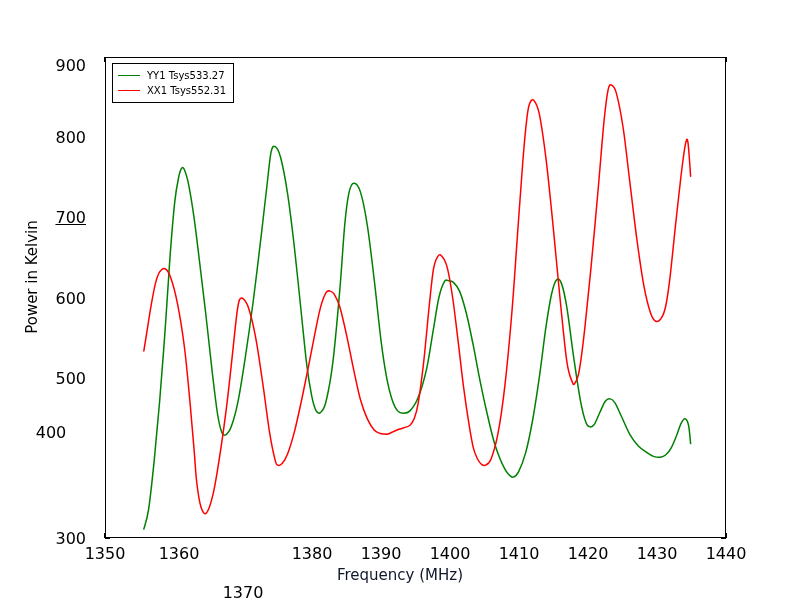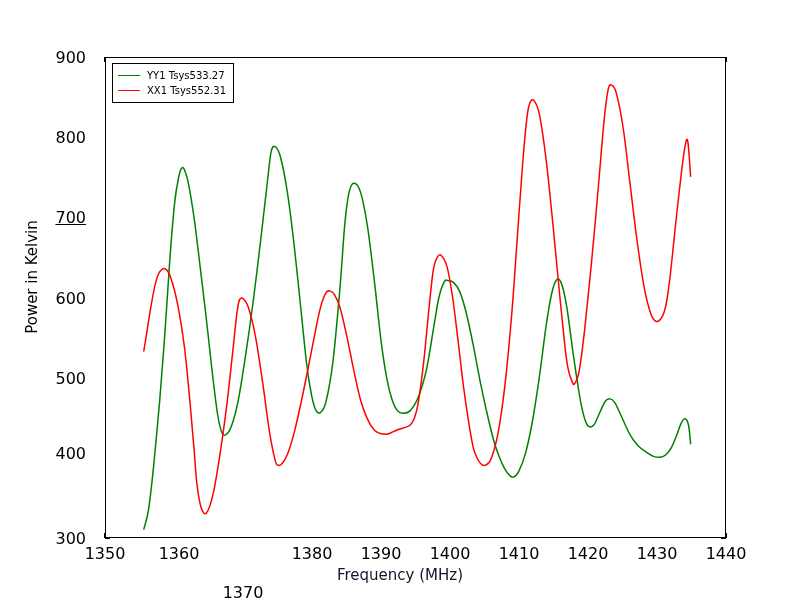--- a/index.html
+++ b/index.html
@@ -114,26 +114,26 @@
 <body>
 
 <div id="figure">
 
 
   <div id="ylabel">Power in Kelvin</div>
   <div id="xlabel">Frequency (MHz)</div>
 
   <div id="tick-labels-y">
       <div class="tick-label-y" style="top: 538px; text-align: right;">300</div>
-      <div class="tick-label-y" style="top: 453px;">400</div>
+      <div class="tick-label-y" style="top: 432px; text-align: center;">400</div>
       <div class="tick-label-y" style="top: 377.667px;">500</div>
       <div class="tick-label-y" style="top: 297.5px;">600</div>
       <div class="tick-label-y" style="top: 217.333px; text-decoration: underline;">700</div>
       <div class="tick-label-y" style="top: 137.167px;">800</div>
-      <div class="tick-label-y" style="top: 57px;">900</div>
+      <div class="tick-label-y" style="top: 65px;">900</div>
     </div>
   <div id="tick-labels-x">
       <div class="tick-label-x" style="left: 105px;">1350</div>
       <div class="tick-label-x" style="left: 179px;">1360</div>
       <div class="tick-label-x" style="left: 243px; margin-top: 39px;">1370</div>
       <div class="tick-label-x" style="left: 312px;">1380</div>
       <div class="tick-label-x" style="left: 381px;">1390</div>
       <div class="tick-label-x" style="left: 450px;">1400</div>
       <div class="tick-label-x" style="left: 519px;">1410</div>
       <div class="tick-label-x" style="left: 588px;">1420</div>

